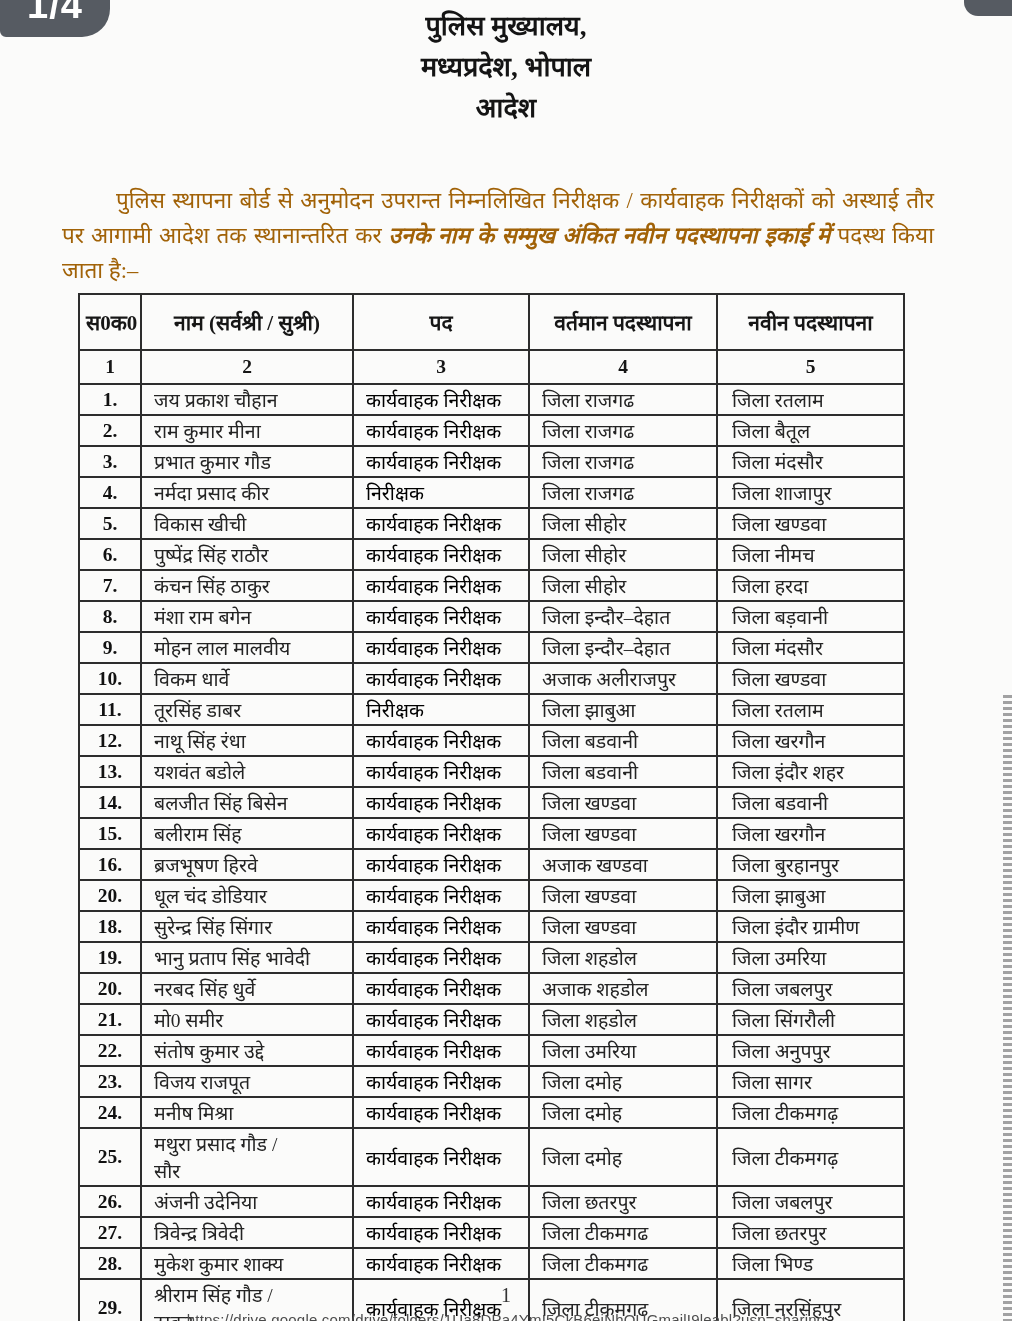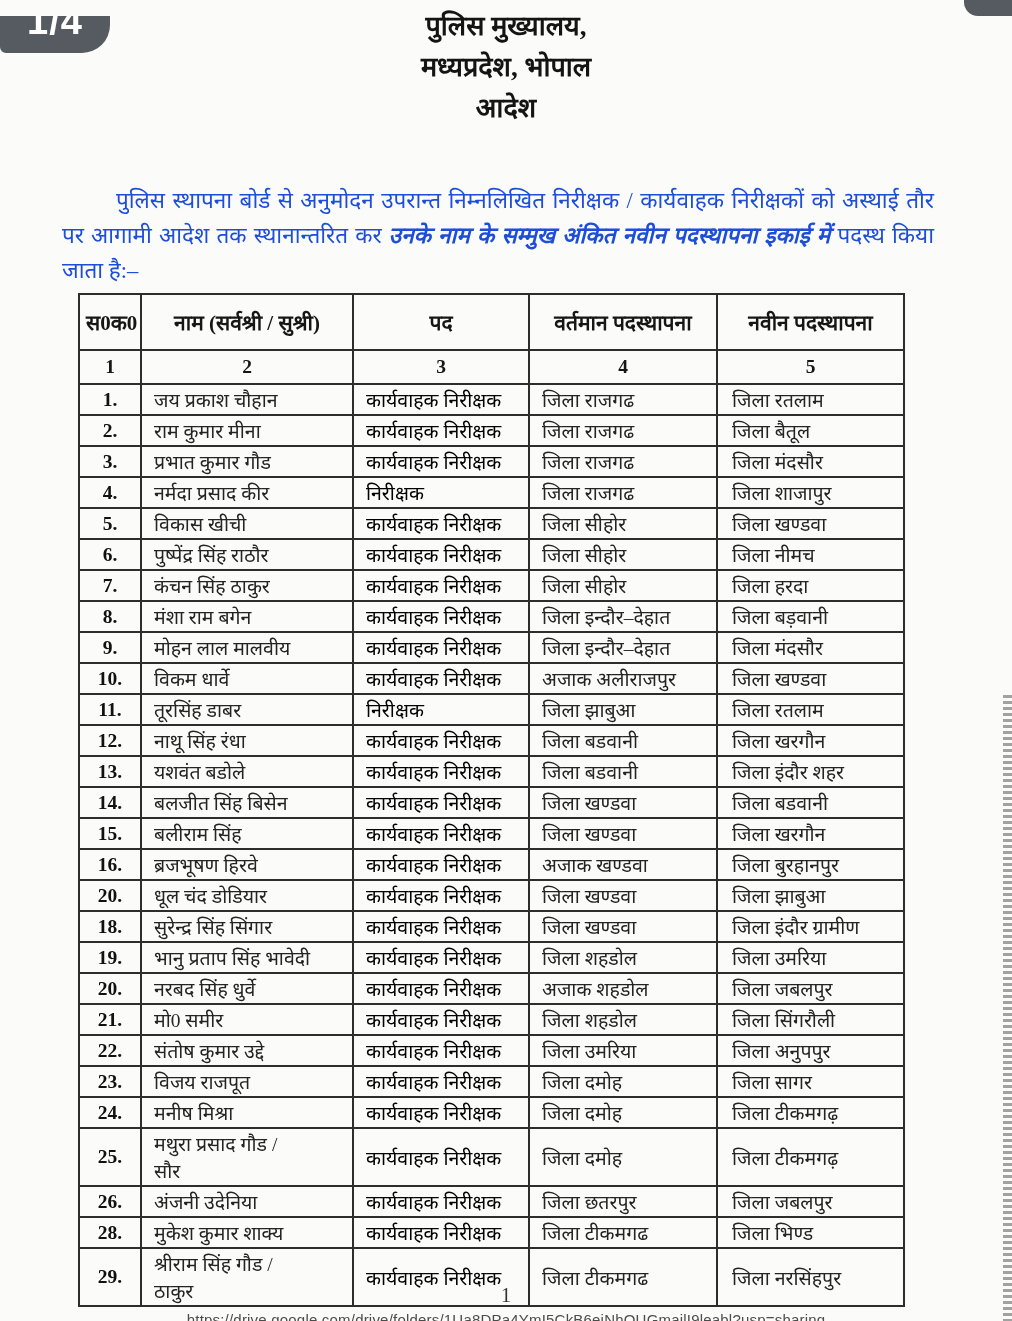--- a/index.html
+++ b/index.html
@@ -10,21 +10,21 @@
     overflow: hidden;
     background: #fbfbfa;
     font-family: "Liberation Serif", "DejaVu Serif", serif;
     color: #1f1f1f;
     position: relative;
   }
   .page { position: relative; width: 1012px; height: 1321px; }
 
   
   .badge-tl {
-    position: absolute; top: 16px; left: 0;
+    position: absolute; top: 0; left: 0;
     width: 110px; height: 37px;
     background: #565b62;
     border-radius: 0 0 28px 6px;
     overflow: hidden;
   }
   .badge-tl span {
     display: block; margin-top: -16px;
     font-family: "Liberation Sans", "DejaVu Sans", sans-serif;
     font-size: 38px; font-weight: bold; color: #ffffff;
     text-align: center; letter-spacing: 1px;
@@ -36,21 +36,21 @@
     background: #565b62;
     border-radius: 0 0 0 14px;
   }
 
   .title-block { position: absolute; top: 6px; left: 0; width: 100%; text-align: center; }
   .title-line { font-size: 27px; font-weight: bold; line-height: 41px; color: #141414; }
 
   .intro {
     position: absolute; top: 160px; left: 62px; width: 872px;
     font-size: 22.5px; line-height: 35px; text-align: justify;
-    text-indent: 54px; color: #1d4ed8;
+    text-indent: 54px; color: #a16207;
   }
   .intro .em { font-weight: bold; font-style: italic; }
 
   table.order-table {
     position: absolute; top: 293px; left: 78px;
     width: 825px; border-collapse: collapse;
     table-layout: fixed;
     font-size: 19.5px; color: #242424;
   }
   .order-table th, .order-table td {
@@ -312,20 +312,27 @@
           <td class="c4">जिला टीकमगढ़</td>
         </tr>
         <tr>
           <td class="c0">26.</td>
           <td class="c1">अंजनी उदेनिया</td>
           <td class="c2">कार्यवाहक निरीक्षक</td>
           <td class="c3">जिला छतरपुर</td>
           <td class="c4">जिला जबलपुर</td>
         </tr>
         <tr>
+          <td class="c0">27.</td>
+          <td class="c1">त्रिवेन्द्र त्रिवेदी</td>
+          <td class="c2">कार्यवाहक निरीक्षक</td>
+          <td class="c3">जिला टीकमगढ</td>
+          <td class="c4">जिला छतरपुर</td>
+        </tr>
+        <tr>
           <td class="c0">28.</td>
           <td class="c1">मुकेश कुमार शाक्य</td>
           <td class="c2">कार्यवाहक निरीक्षक</td>
           <td class="c3">जिला टीकमगढ</td>
           <td class="c4">जिला भिण्ड</td>
         </tr>
         <tr>
           <td class="c0">29.</td>
           <td class="c1">श्रीराम सिंह गौड /
 ठाकुर</td>

